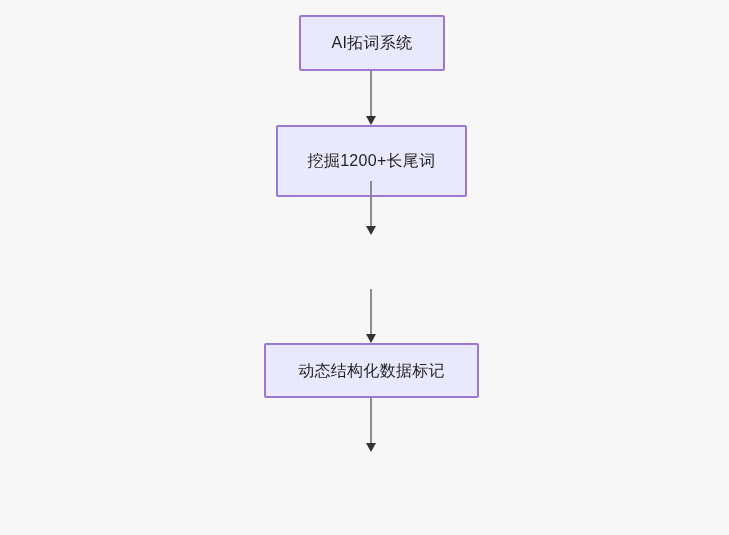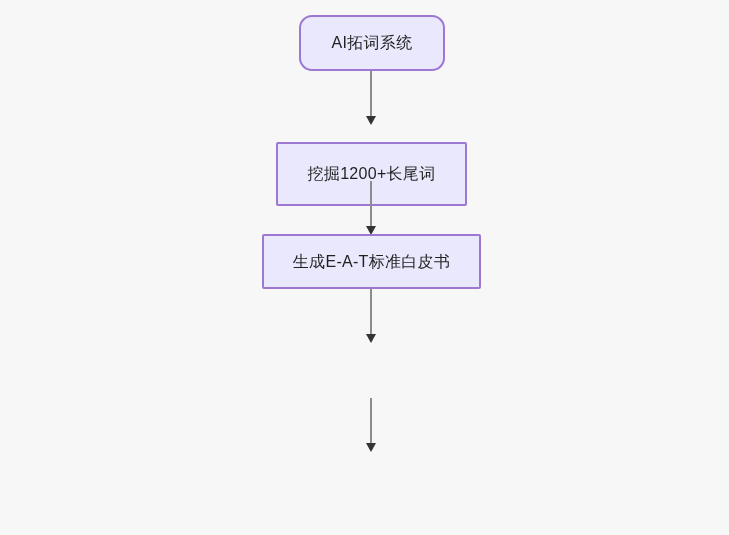--- a/index.html
+++ b/index.html
@@ -56,47 +56,47 @@
     border-left: 5.5px solid transparent;
     border-right: 5.5px solid transparent;
     border-top: 9px solid #333333;
   }
 </style>
 </head>
 <body>
 
 <div id="flow-canvas">
 
-  <div class="node" style="left:299px; top:15px; width:146px; height:56px;border-radius:13px;">
+  <div class="node" style="left:299px; top:15px; width:146px; height:56px;">
     <span class="node-label">AI拓词系统</span>
   </div>
 
   <div class="edge" style="left:366px; top:71px; height:54px;">
     <div class="edge-line" style="height:45px;"></div>
     <div class="edge-head"></div>
   </div>
 
-  <div class="node" style="left:276px; top:142px; width:191px; height:64px;justify-content:center;">
+  <div class="node" style="left:276px; top:125px; width:191px; height:72px;justify-content:center;">
     <span class="node-label">挖掘1200+长尾词</span>
   </div>
 
   <div class="edge" style="left:366px; top:181px; height:54px;">
     <div class="edge-line" style="height:45px;"></div>
     <div class="edge-head"></div>
   </div>
 
-  <div class="node" style="left:262px; top:234px; width:219px; height:55px;">
-    <span class="node-label">生成E-A-T标准白皮书</span>
-  </div>
 
   <div class="edge" style="left:366px; top:289px; height:54px;">
     <div class="edge-line" style="height:45px;"></div>
     <div class="edge-head"></div>
   </div>
 
+  <div class="node" style="left:264px; top:343px; width:215px; height:55px;">
+    <span class="node-label">动态结构化数据标记</span>
+  </div>
 
   <div class="edge" style="left:366px; top:398px; height:54px;">
     <div class="edge-line" style="height:45px;"></div>
     <div class="edge-head"></div>
   </div>
 
 
 </div>
 
 </body></html>

